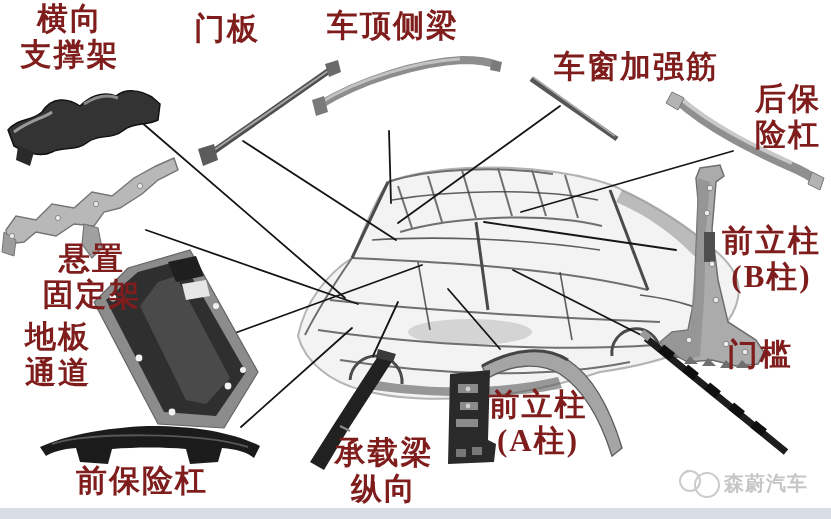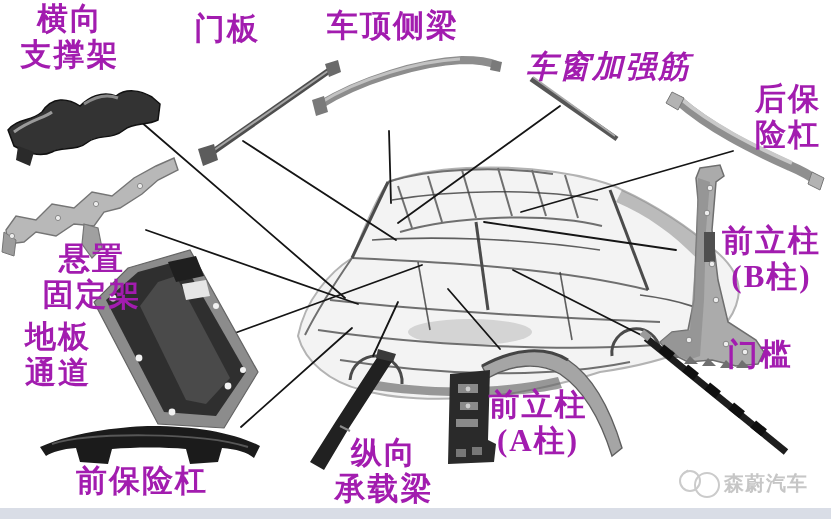--- a/index.html
+++ b/index.html
@@ -2,29 +2,29 @@
 <html><head>
 <meta charset="utf-8">
 <style>
   html,body{margin:0;padding:0;}
   .stage{
     position:relative;width:831px;height:519px;background:#ffffff;overflow:hidden;
     font-family:"Liberation Serif","DejaVu Serif",serif;
   }
   .layer{position:absolute;left:0;top:0;}
   .lbl{
-    position:absolute;color:#a21caf;font-weight:bold;
+    position:absolute;color:#7f1d1d;font-weight:bold;
     font-size:31px;line-height:1.16;letter-spacing:2px;white-space:nowrap;
   }
   .lbl.center{text-align:center;}
   
   .lbl-transverse{left:4px;top:1px;width:132px;}
   .lbl-doorrib{left:164px;top:11px;width:126px;}
   .lbl-roofbeam{left:327px;top:8px;text-align:center;}
-  .lbl-windowrib{left:526px;top:49px;font-style:italic;}
+  .lbl-windowrib{left:554px;top:49px;}
   .lbl-rearbumper{left:746px;top:64px;width:84px;margin-top:17px;}
   .lbl-suspension{left:32px;top:241px;width:120px;}
   .lbl-floortunnel{left:12px;top:319px;width:92px;}
   .lbl-frontbumper{left:76px;top:463px;}
   .lbl-longbeam{left:323px;top:435px;width:122px;}
   .lbl-apillar{left:480px;top:387px;width:116px;}
   .lbl-bpillar{left:712px;top:223px;width:119px;}
   .lbl-doorsill{left:727px;top:337px;}
   .watermark{
     position:absolute;left:724px;top:470px;color:#c6c6c6;font-size:20px;
@@ -265,22 +265,22 @@
   <div class="lbl lbl-floortunnel center">
     <div>地板</div>
     <div>通道</div>
   </div>
 
   <div class="lbl lbl-frontbumper">
     <div>前保险杠</div>
   </div>
 
   <div class="lbl lbl-longbeam center">
+    <div>承载梁</div>
     <div>纵向</div>
-    <div>承载梁</div>
   </div>
 
   <div class="lbl lbl-apillar center">
     <div>前立柱</div>
     <div>(A柱)</div>
   </div>
 
   <div class="lbl lbl-bpillar center">
     <div>前立柱</div>
     <div>(B柱)</div>

